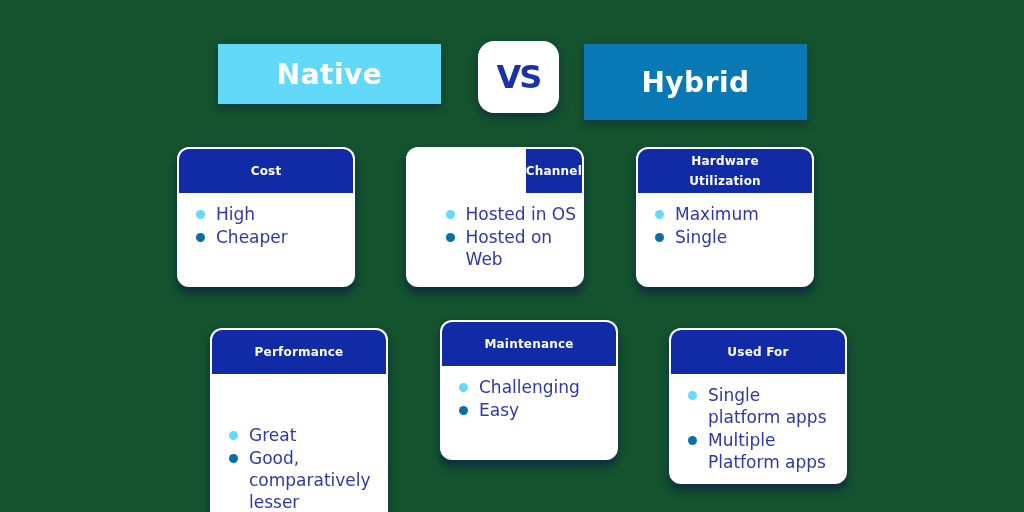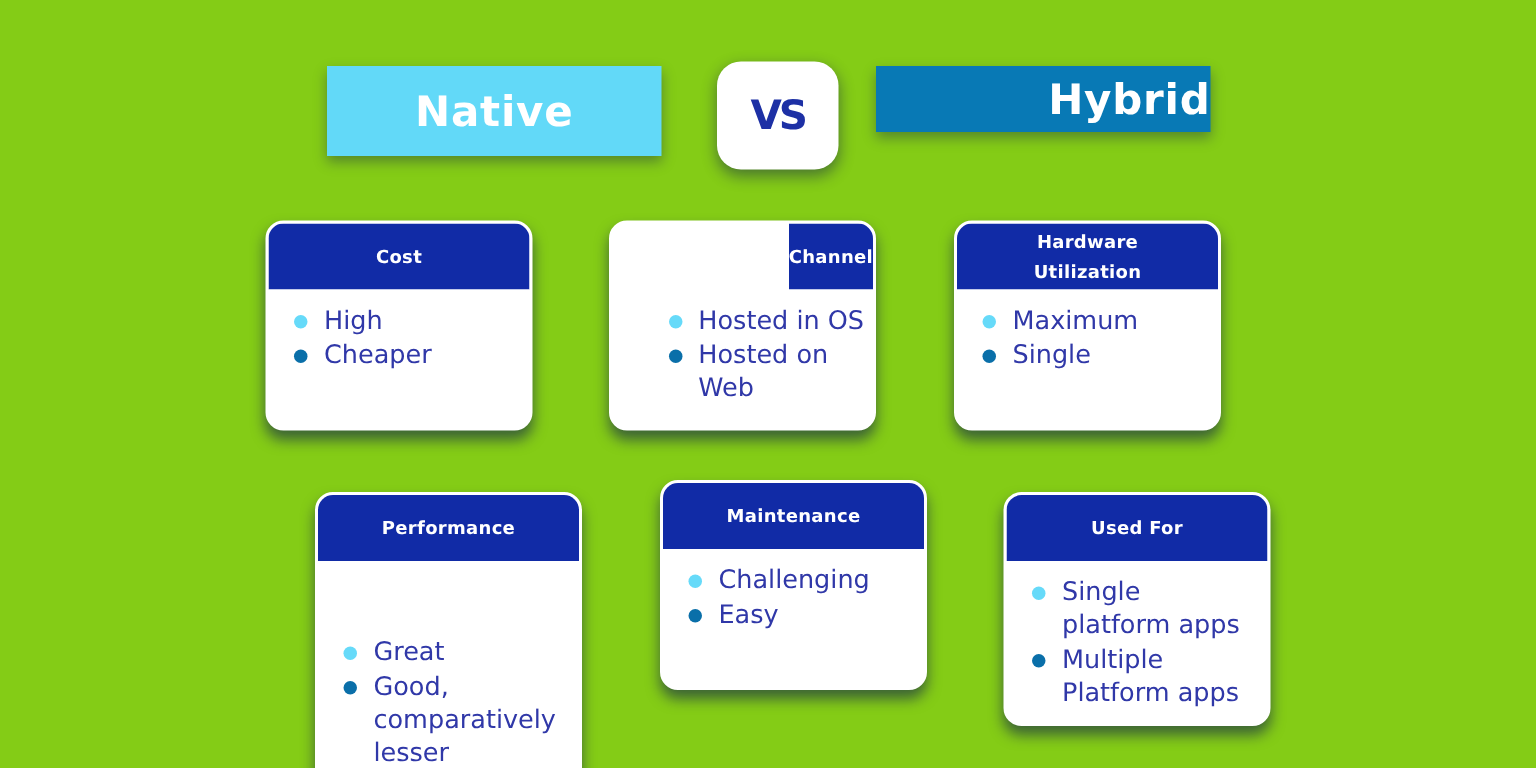--- a/index.html
+++ b/index.html
@@ -3,42 +3,42 @@
 <meta charset="utf-8">
 <style>
   html,body{margin:0;padding:0;}
   body{
     font-family:"DejaVu Sans","Liberation Sans",sans-serif;
     background:#0626A2;
   }
   .stage{
     position:relative;
     width:1024px;height:512px;
-    background:#84cc16;
+    background:#14532d;
     overflow:hidden;
     text-decoration:underline;
   }
 
   
   .banner{
     position:absolute;
     display:flex;align-items:center;justify-content:center;
     color:#FFFFFF;font-weight:700;font-size:28px;letter-spacing:.5px;
     box-shadow:0 4px 8px rgba(2,12,80,.35);
   }
   .native-box{left:218px;top:44px;width:223px;height:60px;background:#62D9F8;}
-  .hybrid-box{left:584px;top:44px;width:223px;height:44px;background:#0879B5;justify-content:flex-end;}
+  .hybrid-box{left:584px;top:44px;width:223px;height:76px;background:#0879B5;}
   .vs-box{
     position:absolute;left:478px;top:41px;width:81px;height:72px;
     background:#FFFFFF;border-radius:16px;
     display:flex;align-items:center;justify-content:center;
     box-shadow:0 4px 10px rgba(2,12,80,.45);
   }
   .vs-text{
-    color:#1D30A5;font-weight:800;font-size:27px;letter-spacing:-2px;
+    color:#1D30A5;font-weight:800;font-size:32px;letter-spacing:-2px;
   }
 
   
   .card{
     position:absolute;
     width:178px;min-height:140px;
     box-sizing:border-box;
     border:2px solid #FFFFFF;
     border-radius:12px;
     background:#FFFFFF;

